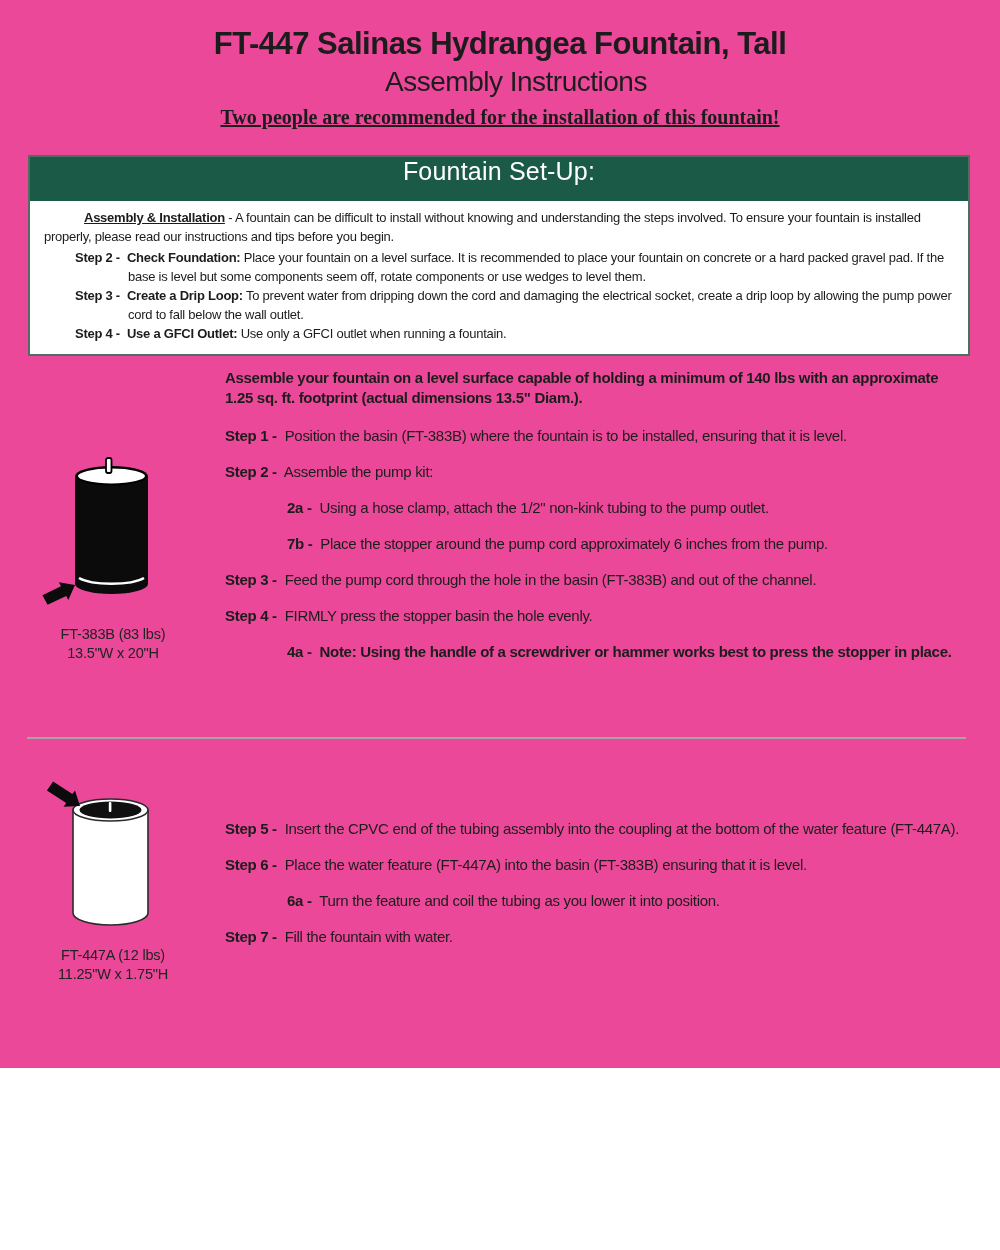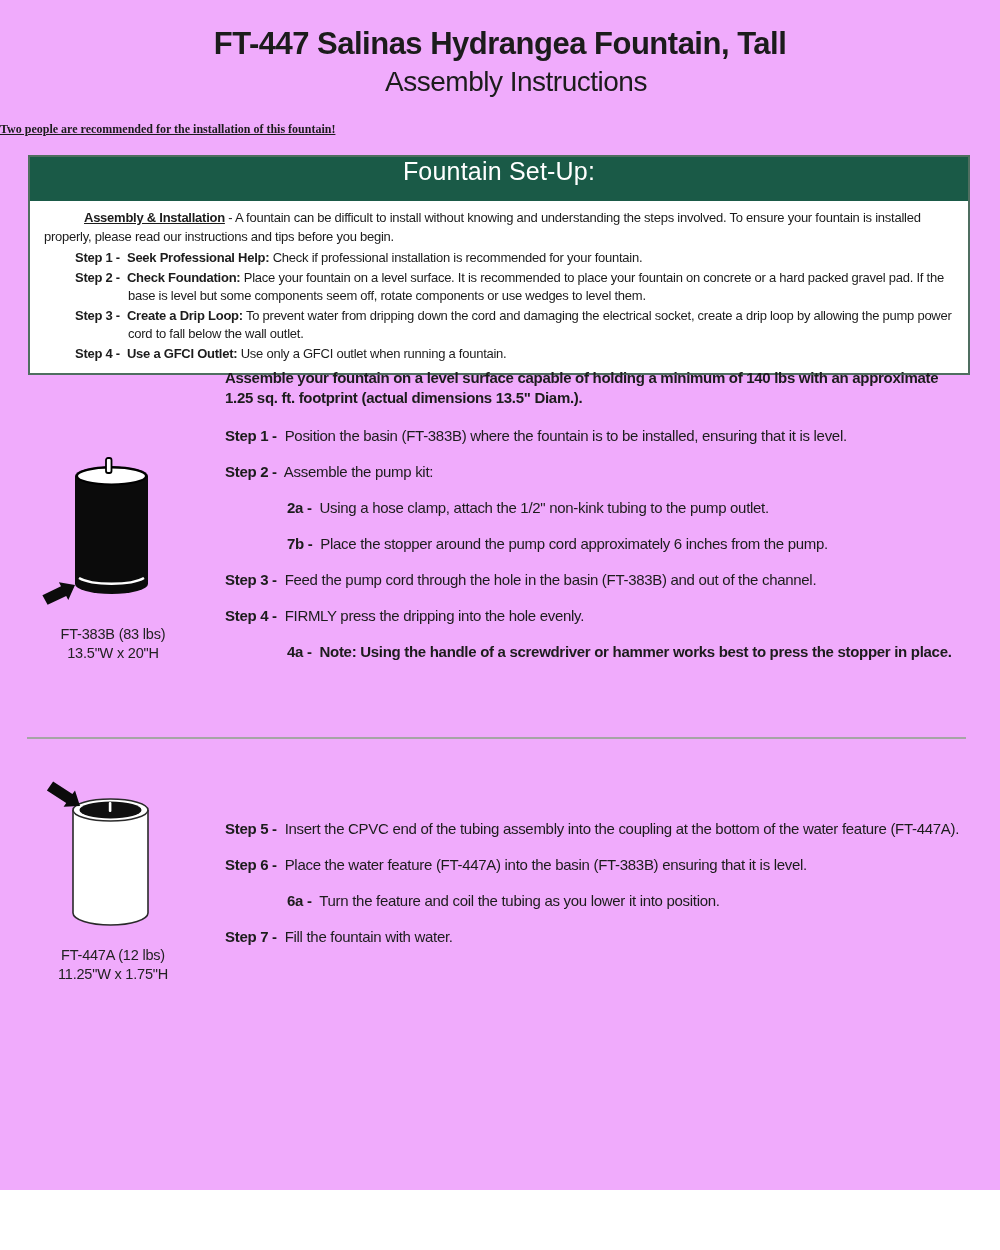--- a/index.html
+++ b/index.html
@@ -1,38 +1,38 @@
 <!DOCTYPE html>
 <html><head>
 <meta charset="utf-8">
 <style>
   * { box-sizing: border-box; margin: 0; padding: 0; }
   html, body { background: #ffffff; }
   .page {
     position: relative;
     width: 1000px;
-    height: 1190px;
-    background: #f0abfc;
+    height: 1068px;
+    background: #ec4899;
     font-family: "Liberation Sans", sans-serif;
     color: #1c1c1c;
     overflow: hidden;
     text-decoration: underline;
   }
   
   .doc-title {
     position: absolute; top: 26px; left: 0; width: 100%;
     text-align: center; font-size: 31px; font-weight: bold; letter-spacing: -0.5px;
   }
   .doc-subtitle {
     position: absolute; top: 66px; left: 16px; width: 100%;
     text-align: center; font-size: 28px; font-weight: normal; letter-spacing: -0.5px;
   }
   .doc-notice {
-    position: absolute; top: 122px; left: 0; width: 100%;
-    font-size: 12px; font-weight: bold;
+    position: absolute; top: 106px; left: 0; width: 100%;
+    text-align: center; font-size: 20px; font-weight: bold;
     font-family: "Liberation Serif", serif;
     text-decoration: underline;
   }
   
   .setup-box {
     position: absolute; left: 28px; top: 155px; width: 942px;
     border: 2px solid #4f6e60; background: #ffffff;
   }
   .setup-box-header {
     height: 44px; background: #1a5a47; color: #ffffff;
@@ -89,24 +89,20 @@
   <div class="setup-box">
     <div class="setup-box-header">
       <span>Fountain Set-Up:</span>
     </div>
     <div class="setup-box-body">
       <div class="box-intro">
         <span class="lbl">Assembly &amp; Installation</span>
         <span>- A fountain can be difficult to install without knowing and understanding the steps involved. To ensure your fountain is installed properly, please read our instructions and tips before you begin.</span>
       </div>
       <div class="bstep">
-        <span class="bnum">Step 1 -</span><span class="blabel">Seek Professional Help:</span>
-        <span>Check if professional installation is recommended for your fountain.</span>
-      </div>
-      <div class="bstep">
         <span class="bnum">Step 2 -</span><span class="blabel">Check Foundation:</span>
         <span>Place your fountain on a level surface. It is recommended to place your fountain on concrete or a hard packed gravel pad. If the base is level but some components seem off, rotate components or use wedges to level them.</span>
       </div>
       <div class="bstep">
         <span class="bnum">Step 3 -</span><span class="blabel">Create a Drip Loop:</span>
         <span>To prevent water from dripping down the cord and damaging the electrical socket, create a drip loop by allowing the pump power cord to fall below the wall outlet.</span>
       </div>
       <div class="bstep">
         <span class="bnum">Step 4 -</span><span class="blabel">Use a GFCI Outlet:</span>
         <span>Use only a GFCI outlet when running a fountain.</span>
@@ -143,21 +139,21 @@
     <div class="step sub">
       <span class="snum">7b -</span>
       <span>Place the stopper around the pump cord approximately 6 inches from the pump.</span>
     </div>
     <div class="step">
       <span class="snum">Step 3 -</span>
       <span>Feed the pump cord through the hole in the basin (FT-383B) and out of the channel.</span>
     </div>
     <div class="step">
       <span class="snum">Step 4 -</span>
-      <span>FIRMLY press the dripping into the hole evenly.</span>
+      <span>FIRMLY press the stopper basin the hole evenly.</span>
     </div>
     <div class="step sub boldall">
       <span class="snum">4a -</span>
       <span>Note: Using the handle of a screwdriver or hammer works best to press the stopper in place.</span>
     </div>
   </div>
 
   <div class="divider"></div>
 
   <svg class="fig-svg fig2" width="120" height="158" viewBox="0 0 120 158">

